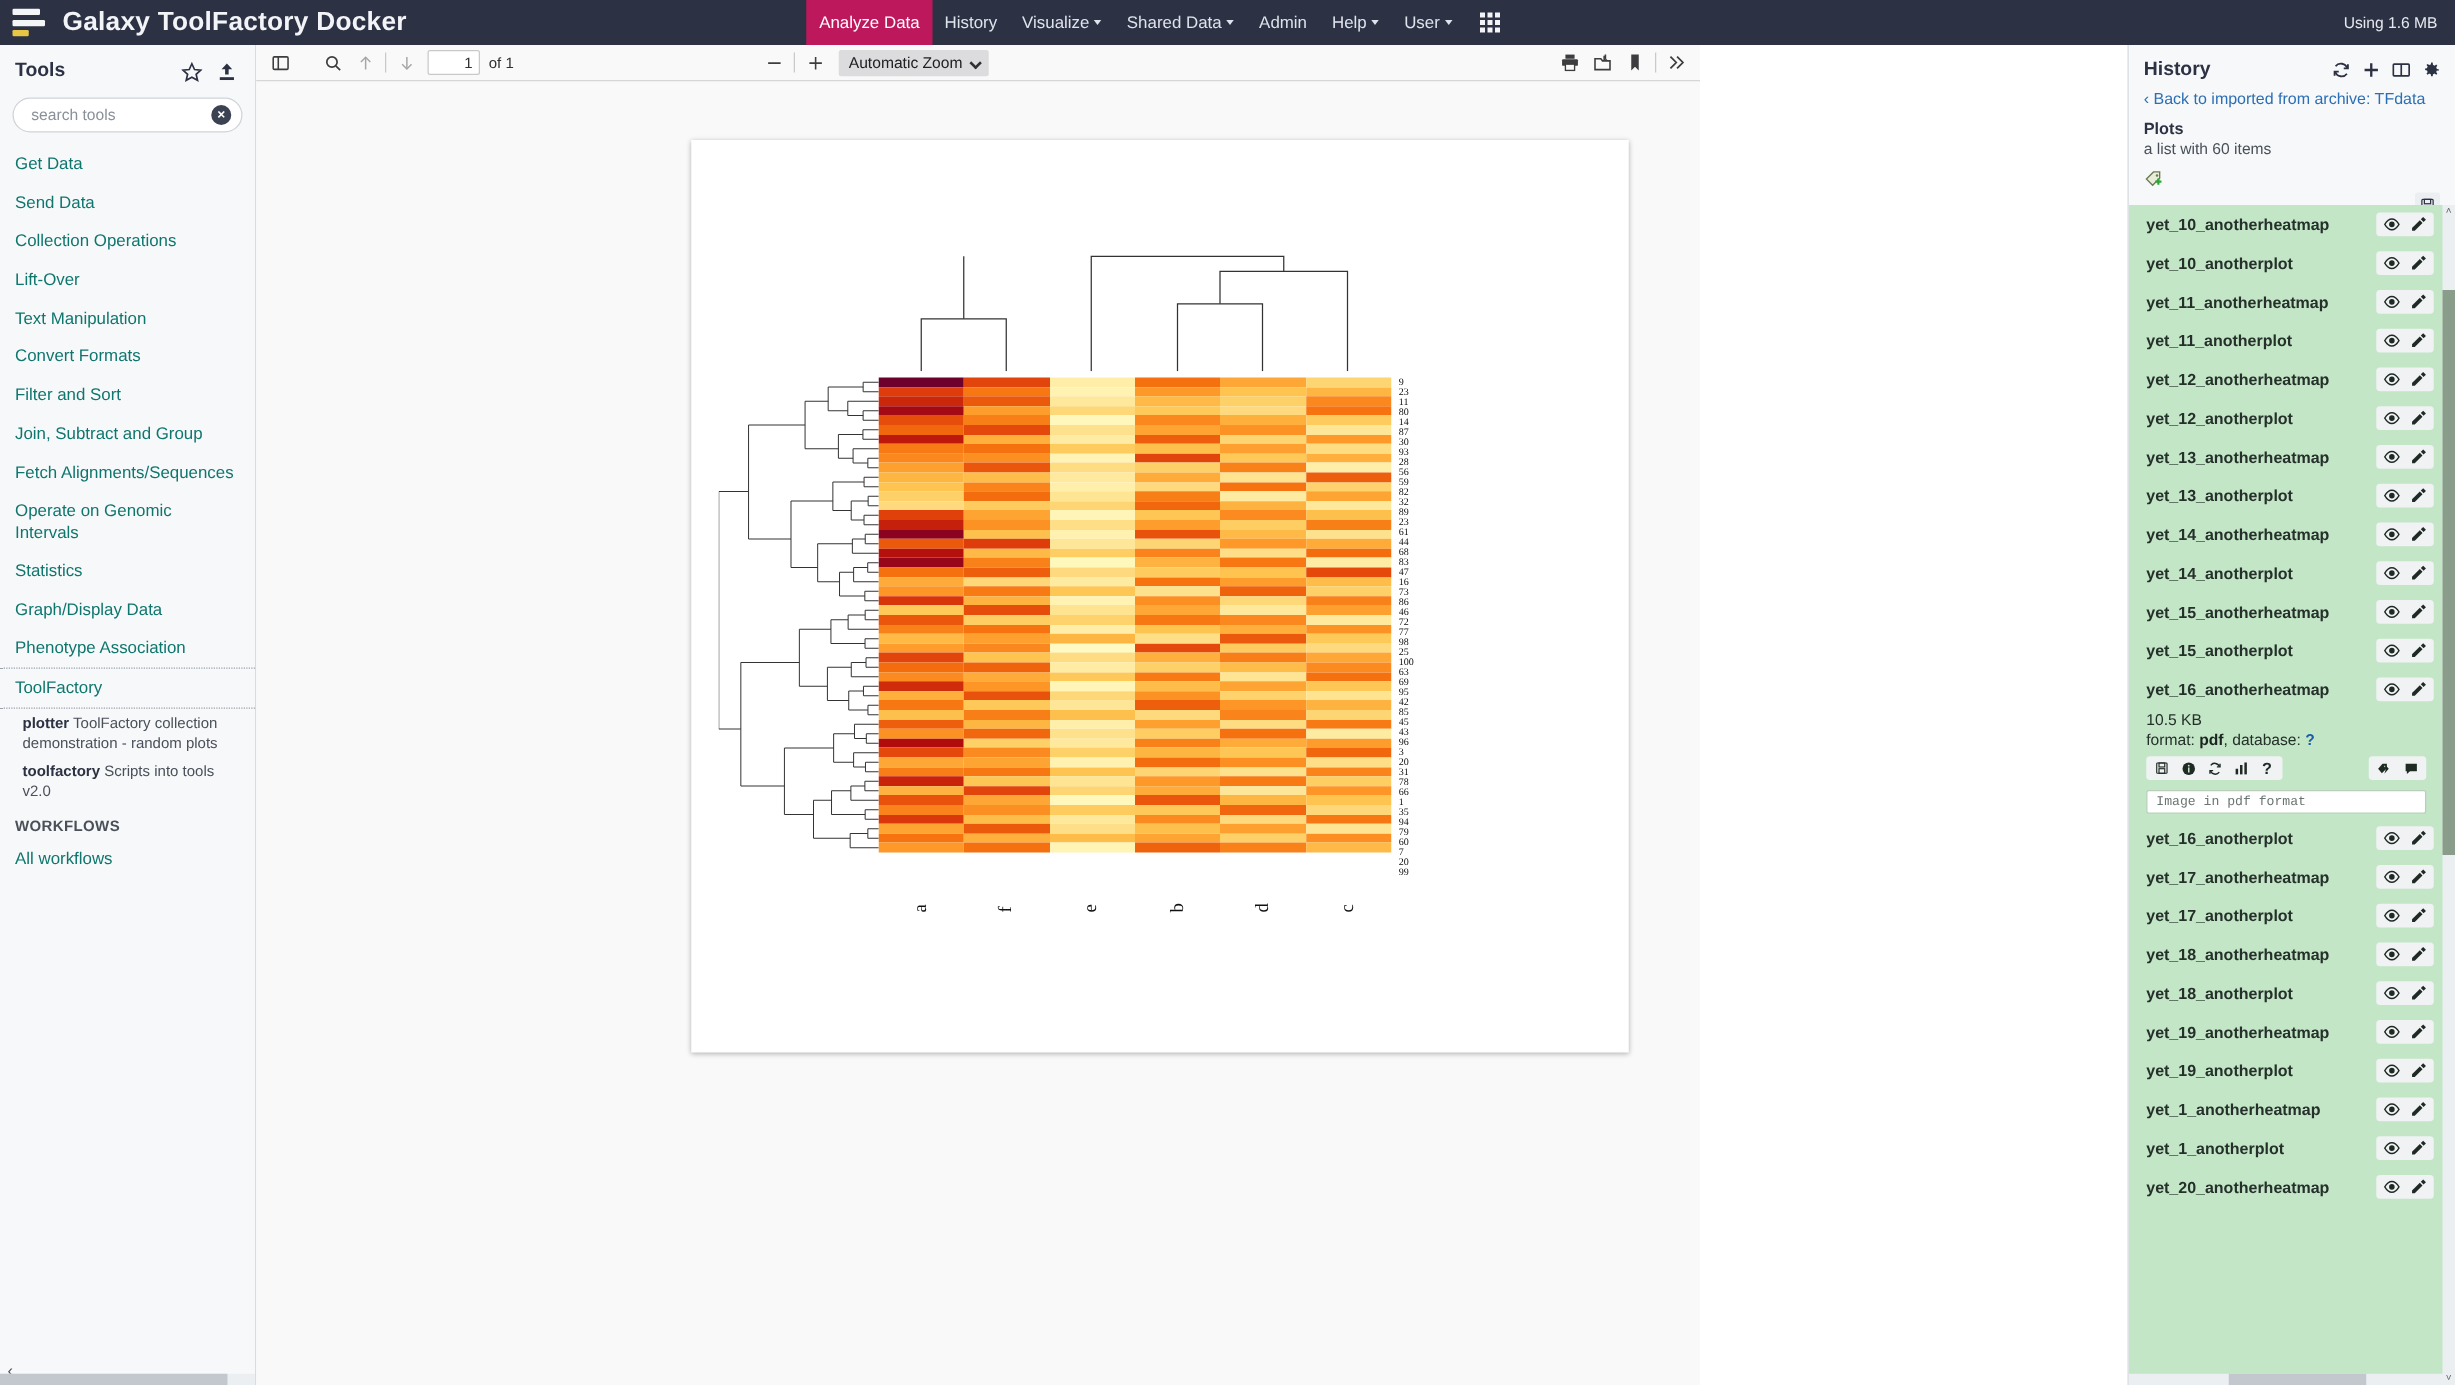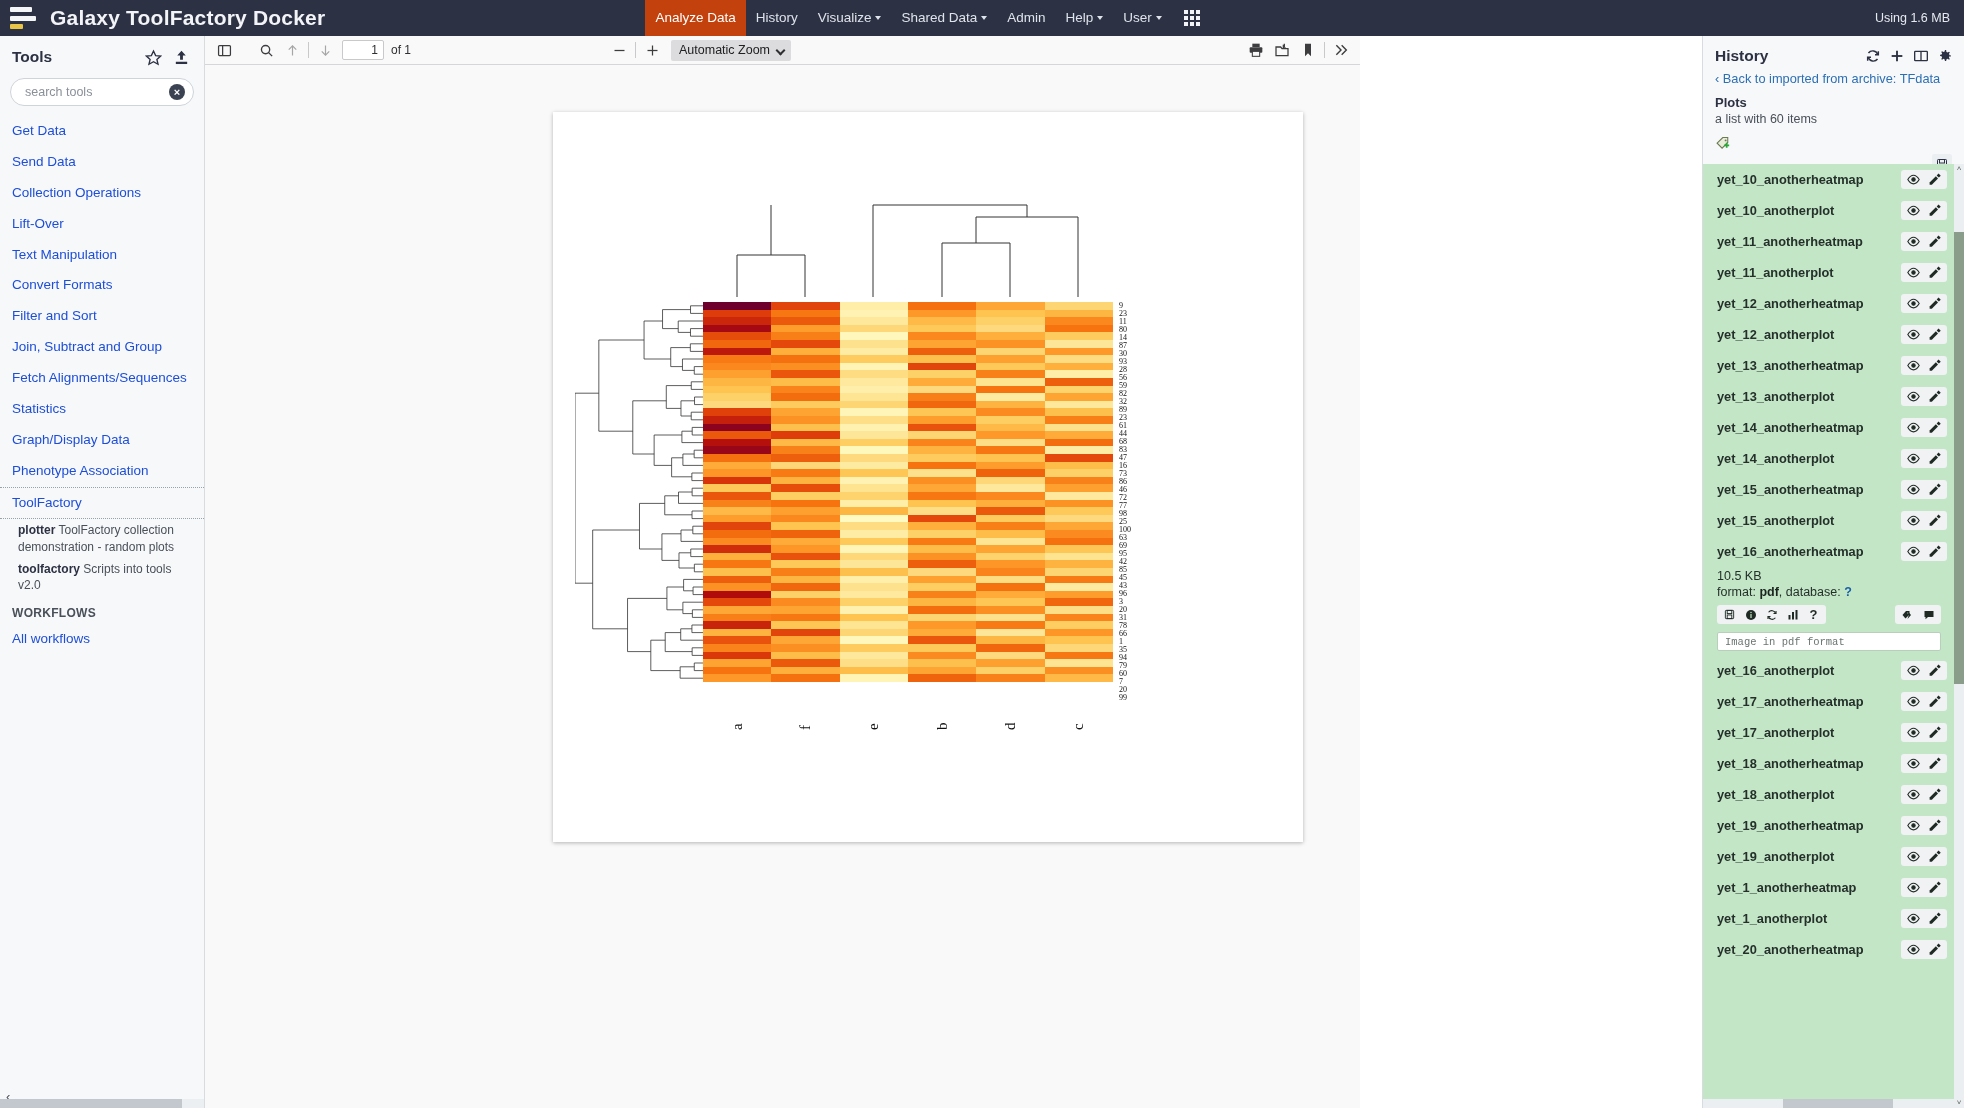--- a/index.html
+++ b/index.html
@@ -29,21 +29,21 @@
   #brand-logo i:nth-child(3){ width:13px; background:#e8c547; }
   #brand-title {
     margin-left: 14px; font-size: 21px; font-weight: bold;
     letter-spacing: .2px; color:#f2f4f7; white-space: nowrap;
   }
   #mainmenu { display:flex; align-items:center; height:36px; margin-left:320px; }
   .menu-item {
     font-size: 13.5px; color:#dfe3ec; padding: 10px 10px 11px 10px;
     height:36px; display:flex; align-items:center; white-space:nowrap; cursor:pointer;
   }
-  .menu-item.active { background:#c2410c; color:#fff; }
+  .menu-item.active { background:#be185d; color:#fff; }
   .caret { margin-left:4px; border-left:3.5px solid transparent; border-right:3.5px solid transparent;
            border-top:4px solid #dfe3ec; display:inline-block; }
   #grid-icon { display:grid; grid-template-columns:repeat(3,4px); grid-template-rows:repeat(3,4px);
                gap:2px; margin-left:12px; cursor:pointer; }
   #grid-icon span { background:#f2f4f7; display:block; width:4px; height:4px; }
   #quota { position:absolute; right:14px; font-size:12.5px; color:#e6e9f0; white-space:nowrap; }
 
   
   #toolpanel {
     position:absolute; top:36px; left:0; width:205px; height:1072px;
@@ -60,21 +60,21 @@
     font-family:"Liberation Sans", sans-serif; outline:none;
   }
   #search-input::placeholder { color:#8a9099; }
   #search-clear {
     position:absolute; right:9px; top:6px; width:16px; height:16px; border-radius:50%;
     background:#3b4252; color:#fff; font-size:11px; line-height:16px; text-align:center;
     cursor:pointer; font-weight:bold;
   }
   #tool-list { margin-top:10px; }
   .tool-section {
-    display:block; padding:7px 12px; font-size:13.5px; color:#1d4ed8;
+    display:block; padding:7px 12px; font-size:13.5px; color:#0f766e;
     cursor:pointer; text-decoration:none; line-height:1.25;
   }
   .tool-section.selected { border-top:1px dotted #9aa1ab; border-bottom:1px dotted #9aa1ab; }
   .tool-entry { padding:3px 12px 3px 18px; font-size:12px; color:#4a5059; line-height:1.35; cursor:pointer; }
   .tool-entry b { color:#2c3143; }
   .panel-label { padding:10px 12px 4px 12px; font-size:12px; font-weight:bold; color:#4a5059; letter-spacing:.3px; }
   #bottom-collapse { position:absolute; left:6px; bottom:4px; font-size:13px; color:#4a5059; cursor:pointer; }
   #tp-hscroll { position:absolute; left:0; bottom:0; width:205px; height:9px; background:#eceff2; }
   #tp-hscroll i { display:block; width:182px; height:9px; background:#c3c8cf; }
 
@@ -252,20 +252,21 @@
   <div id="tool-list">
       <div class="tool-section">Get Data</div>
       <div class="tool-section">Send Data</div>
       <div class="tool-section">Collection Operations</div>
       <div class="tool-section">Lift-Over</div>
       <div class="tool-section">Text Manipulation</div>
       <div class="tool-section">Convert Formats</div>
       <div class="tool-section">Filter and Sort</div>
       <div class="tool-section">Join, Subtract and Group</div>
       <div class="tool-section">Fetch Alignments/Sequences</div>
+      <div class="tool-section">Operate on Genomic Intervals</div>
       <div class="tool-section">Statistics</div>
       <div class="tool-section">Graph/Display Data</div>
       <div class="tool-section">Phenotype Association</div>
       <div class="tool-section selected">ToolFactory</div>
       <div class="tool-entry"><b>plotter</b> <span>ToolFactory collection demonstration - random plots</span></div>
       <div class="tool-entry"><b>toolfactory</b> <span>Scripts into tools v2.0</span></div>
       <div class="panel-label">WORKFLOWS</div>
       <div class="tool-section">All workflows</div>
     </div>
   <div id="bottom-collapse">‹</div>

